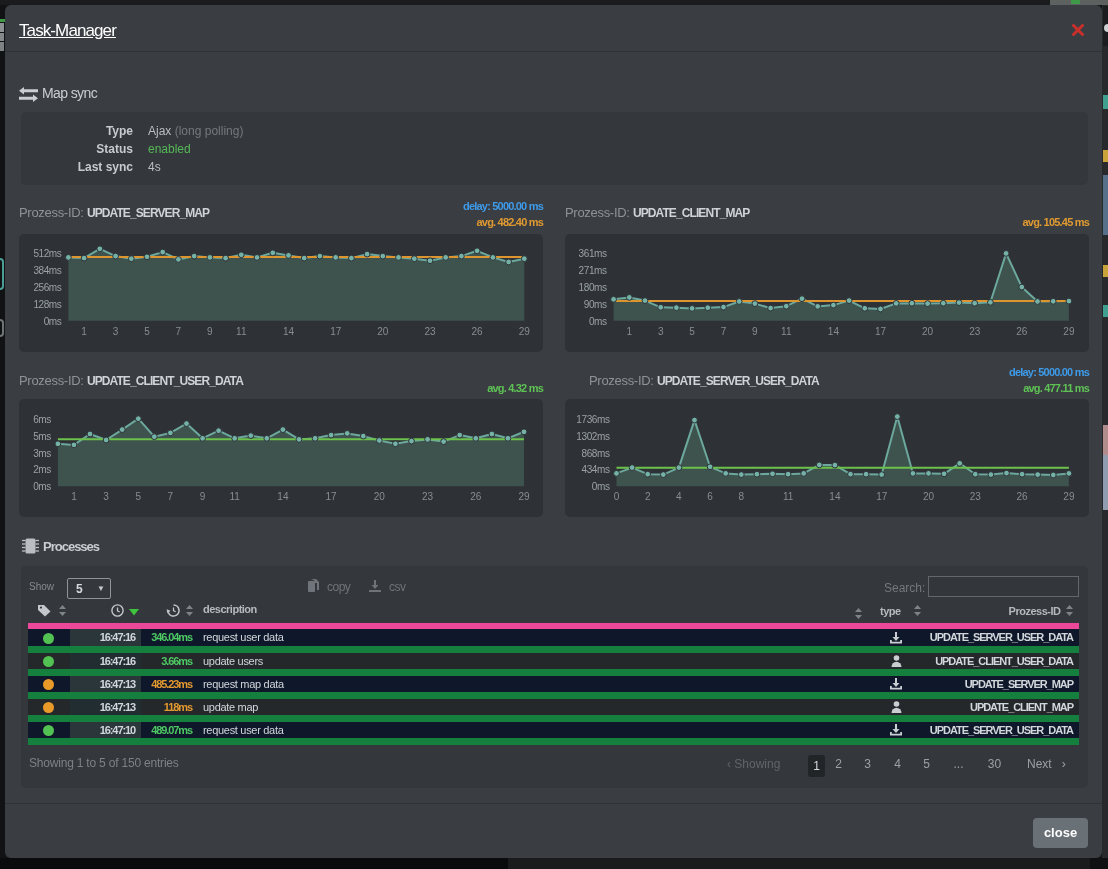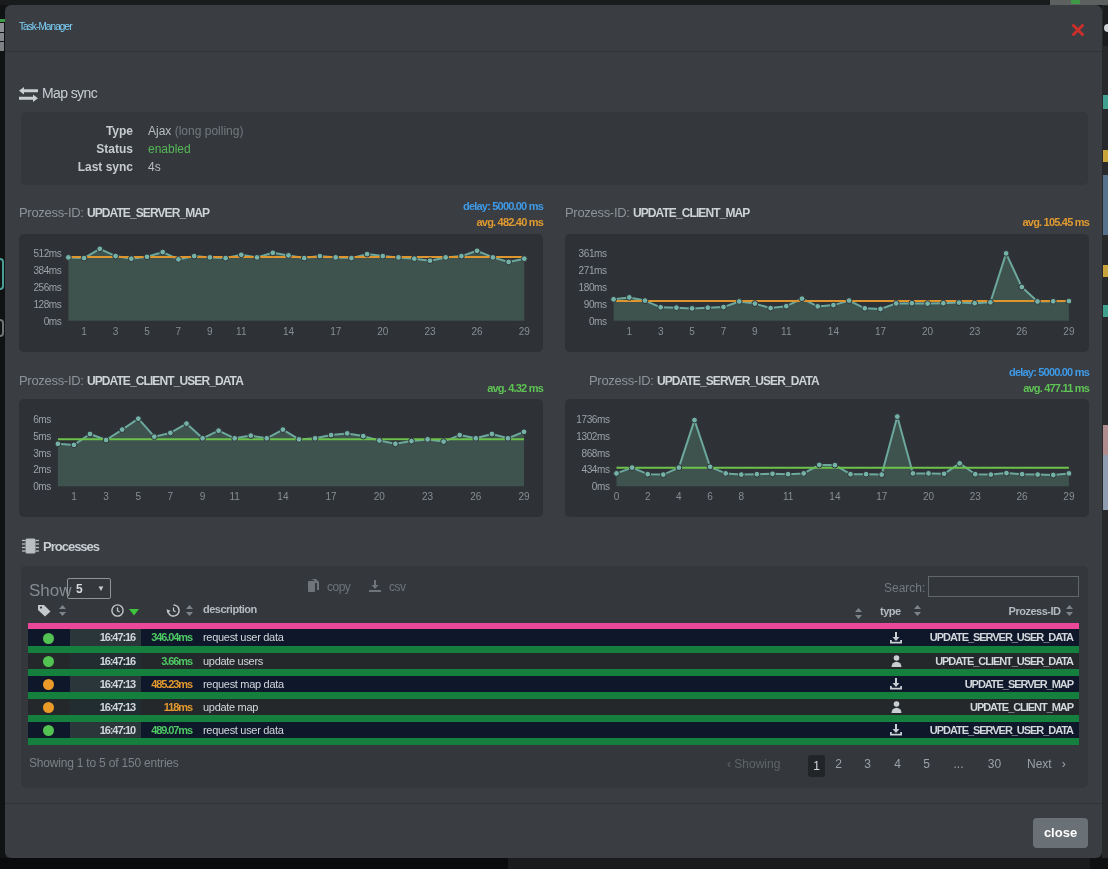--- a/index.html
+++ b/index.html
@@ -1,19 +1,19 @@
 <!DOCTYPE html>
 <html><head><meta charset="utf-8"><title>Task-Manager</title>
 <style>
 * { margin:0; padding:0; box-sizing:border-box; }
 body { width:1108px; height:869px; background:#131416; font-family:"Liberation Sans",sans-serif; overflow:hidden; position:relative; }
 .abs { position:absolute; }
 .modal { position:absolute; left:5px; top:5px; width:1097px; height:853px; background:#3a3d41; border-radius:6px; }
 .mhead { position:absolute; left:0; top:0; width:100%; height:47px; border-bottom:1px solid #2f3236; }
-.mtitle { position:absolute; left:14px; top:16px; font-size:10px; letter-spacing:-0.9px; color:#7dd3fc; }
+.mtitle { position:absolute; left:14px; top:16px; font-size:17px; letter-spacing:-0.9px; color:#ffffff;text-decoration:underline; }
 .box { position:absolute; background:#34373b; border-radius:5px; }
 .panel { position:absolute; width:524px; height:118px; background:#2e3236; border-radius:5px; }
 .ctitle { position:absolute; font-size:13px; letter-spacing:-0.3px; color:#8d9398; white-space:nowrap; }
 .ctitle b { font-size:12px; letter-spacing:-0.9px; color:#ced3d7; }
 .meta { position:absolute; font-size:11px; font-weight:bold; letter-spacing:-0.8px; white-space:nowrap; }
 .blue { color:#3e9bea; } .or { color:#e09a31; } .gr { color:#5ec255; }
 .lbl { position:absolute; left:0; width:112px; text-align:right; font-size:12px; font-weight:bold; color:#c6cbcf; }
 .val { position:absolute; left:127px; font-size:12px; color:#b9bec3; }
 table.dt { border-collapse:collapse; table-layout:fixed; width:1051px; }
 table.dt th { font-size:11px; letter-spacing:-0.5px; color:#b4bac0; font-weight:bold; height:26px; }
@@ -313,21 +313,21 @@
         <line x1="13.5" y1="2.5" x2="17" y2="2.5"></line>
         <line x1="13.5" y1="6" x2="17" y2="6"></line>
         <line x1="13.5" y1="9.5" x2="17" y2="9.5"></line>
         <line x1="13.5" y1="13" x2="17" y2="13"></line>
       </g>
     </svg>
   <div class="abs" style="left:38px;top:534px;font-size:13px;font-weight:bold;letter-spacing:-1px;color:#c9ced3;">Processes</div>
 
   <div class="box" style="left:16px;top:561px;width:1067px;height:222px;">
 
-    <div class="abs" style="left:8px;top:15px;font-size:17px;color:#858b90;">Show</div>
+    <div class="abs" style="left:8px;top:15px;font-size:10px;color:#858b90;">Show</div>
     <div class="abs" style="left:46px;top:12px;width:44px;height:21px;border:1px solid #8f9498;border-radius:2px;">
       <span class="abs" style="left:8px;top:3px;font-size:12px;font-weight:bold;color:#d6dade;">5</span>
       <span class="abs" style="right:5px;top:5px;font-size:8px;color:#c6cbcf;">▼</span>
     </div>
     <svg class="abs" style="left:287px;top:13px;" width="11" height="13" viewBox="0 0 11 13">
         <rect x="0" y="2" width="7" height="11" rx="1" fill="#6e747a"></rect>
         <path d="M3 0 h5 l3 3 v8 h-2 V4 l-2.5 0 V1.5 Z" fill="#6e747a"></path>
       </svg>
     <div class="abs" style="left:306px;top:14px;font-size:12px;letter-spacing:-0.5px;color:#6e747a;">copy</div>
     <svg class="abs" style="left:348px;top:14px;" width="12" height="12" viewBox="0 0 12 12">

